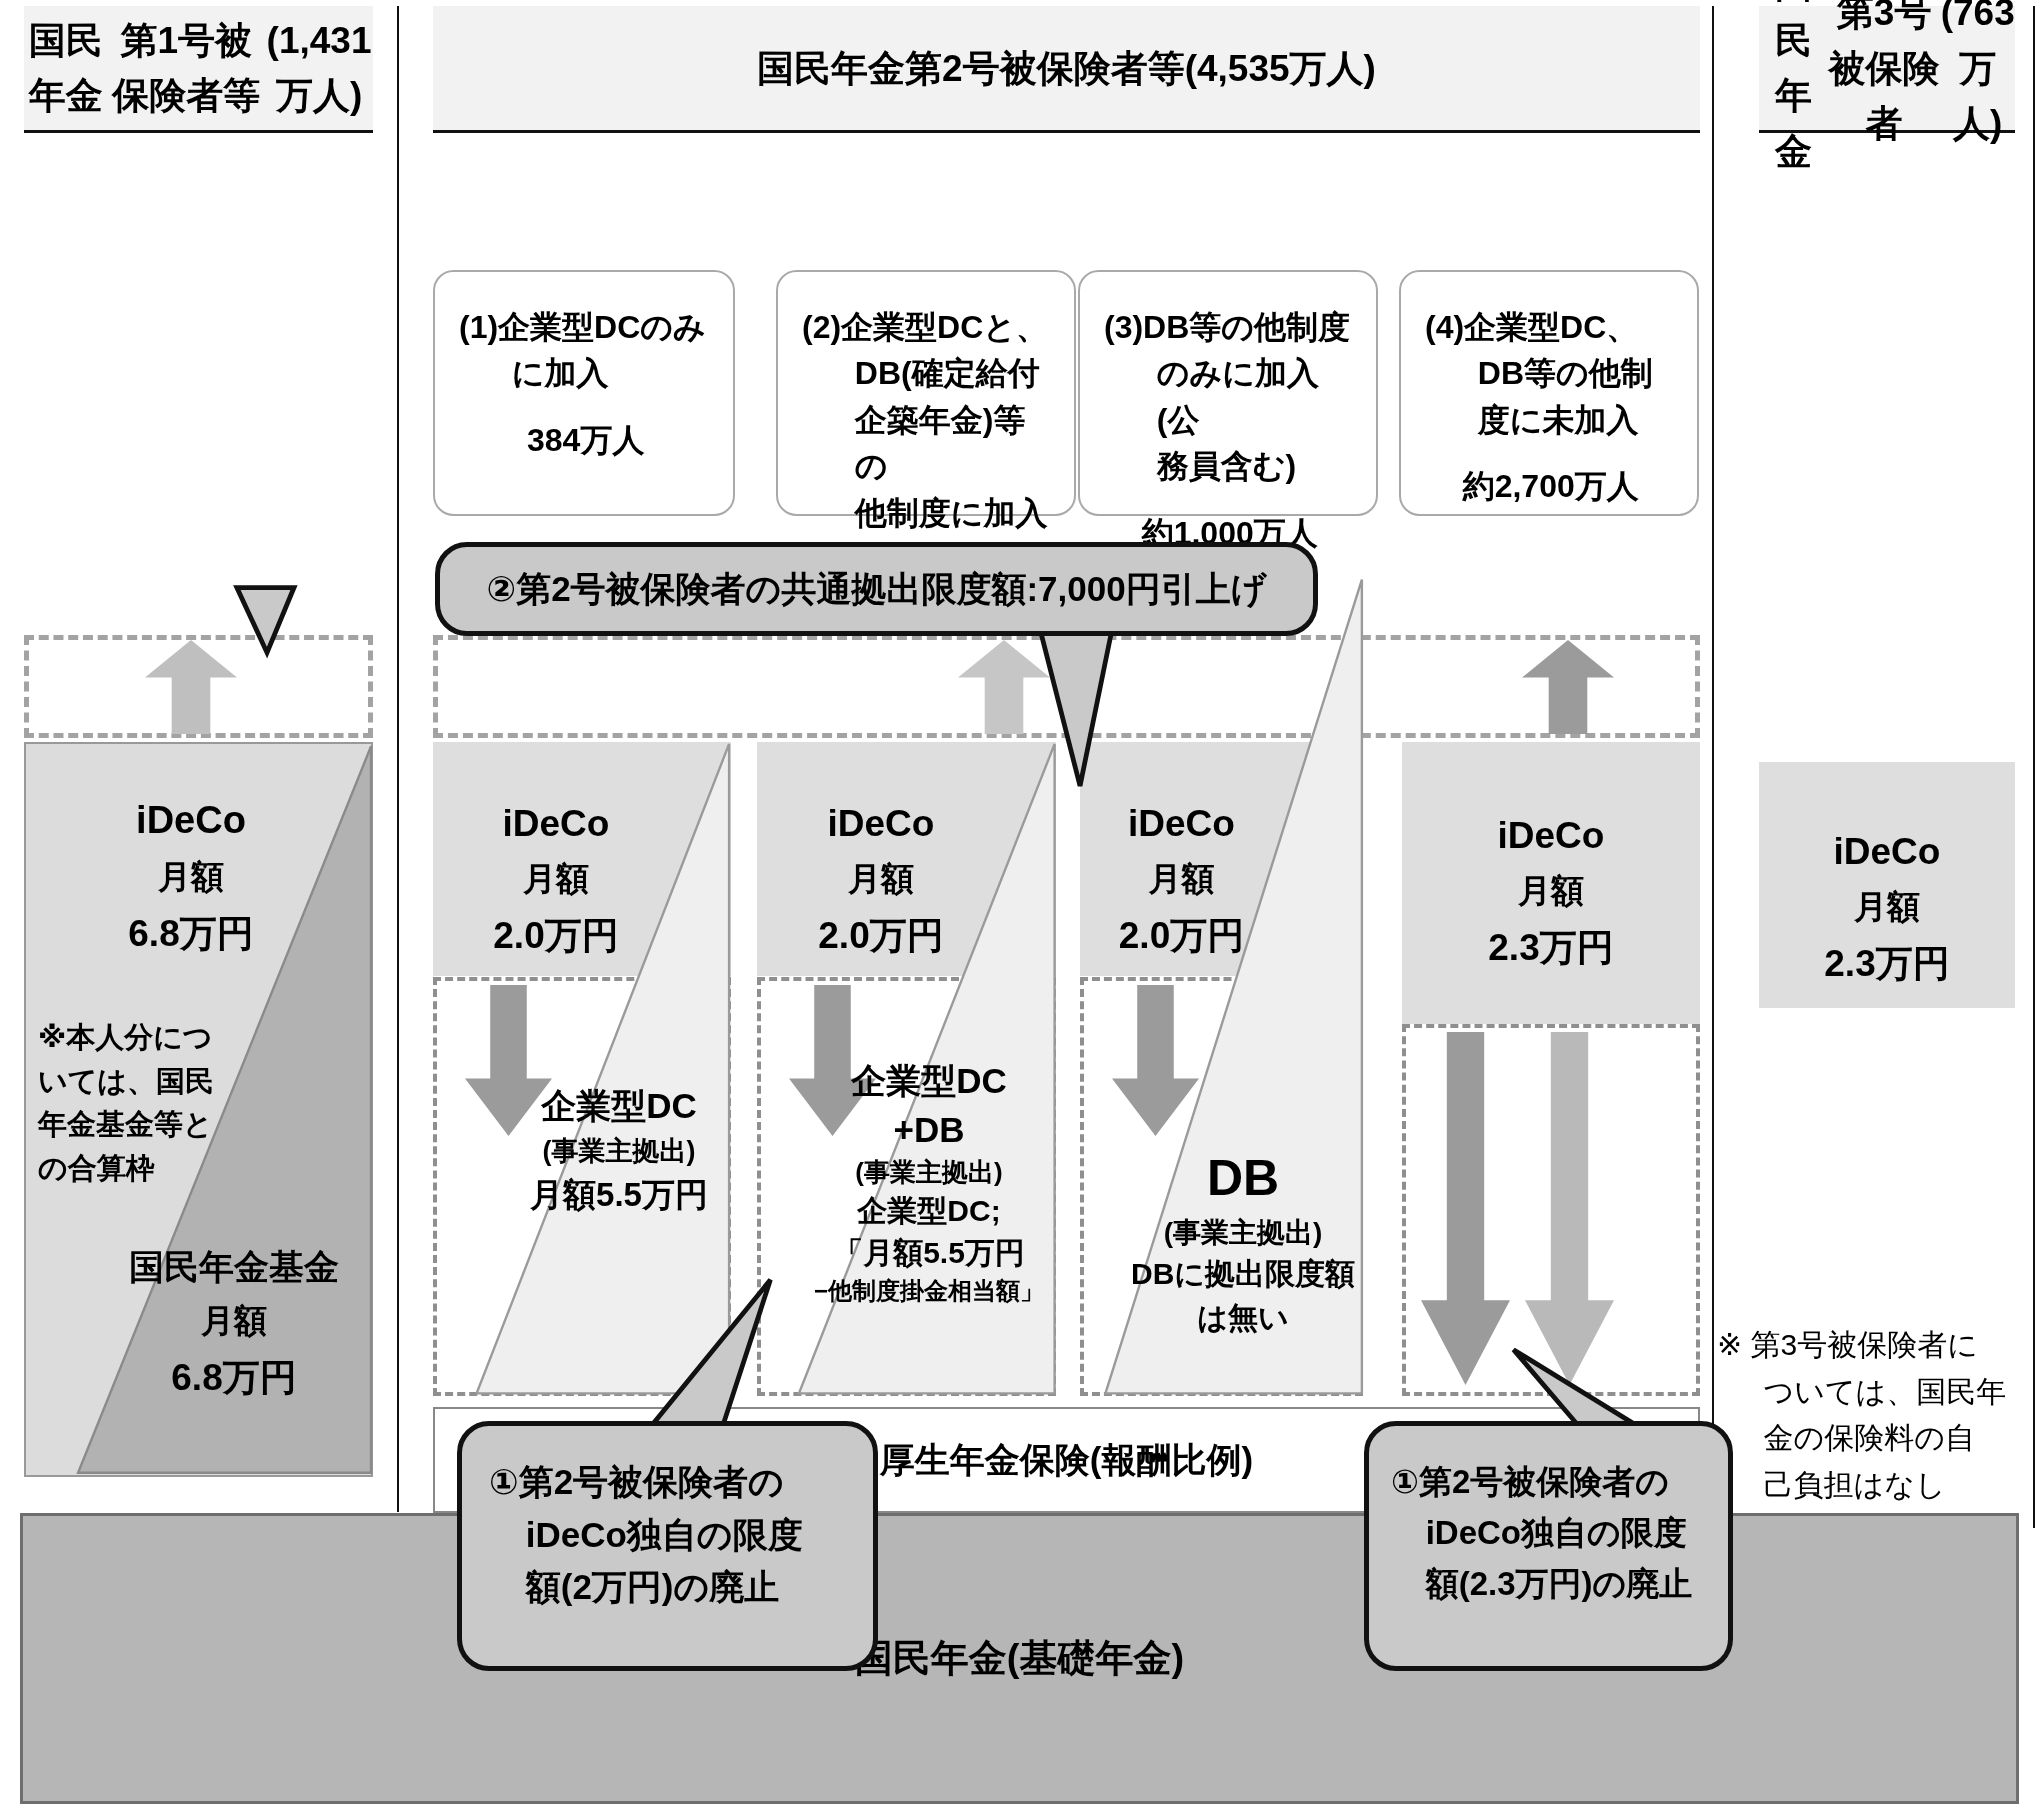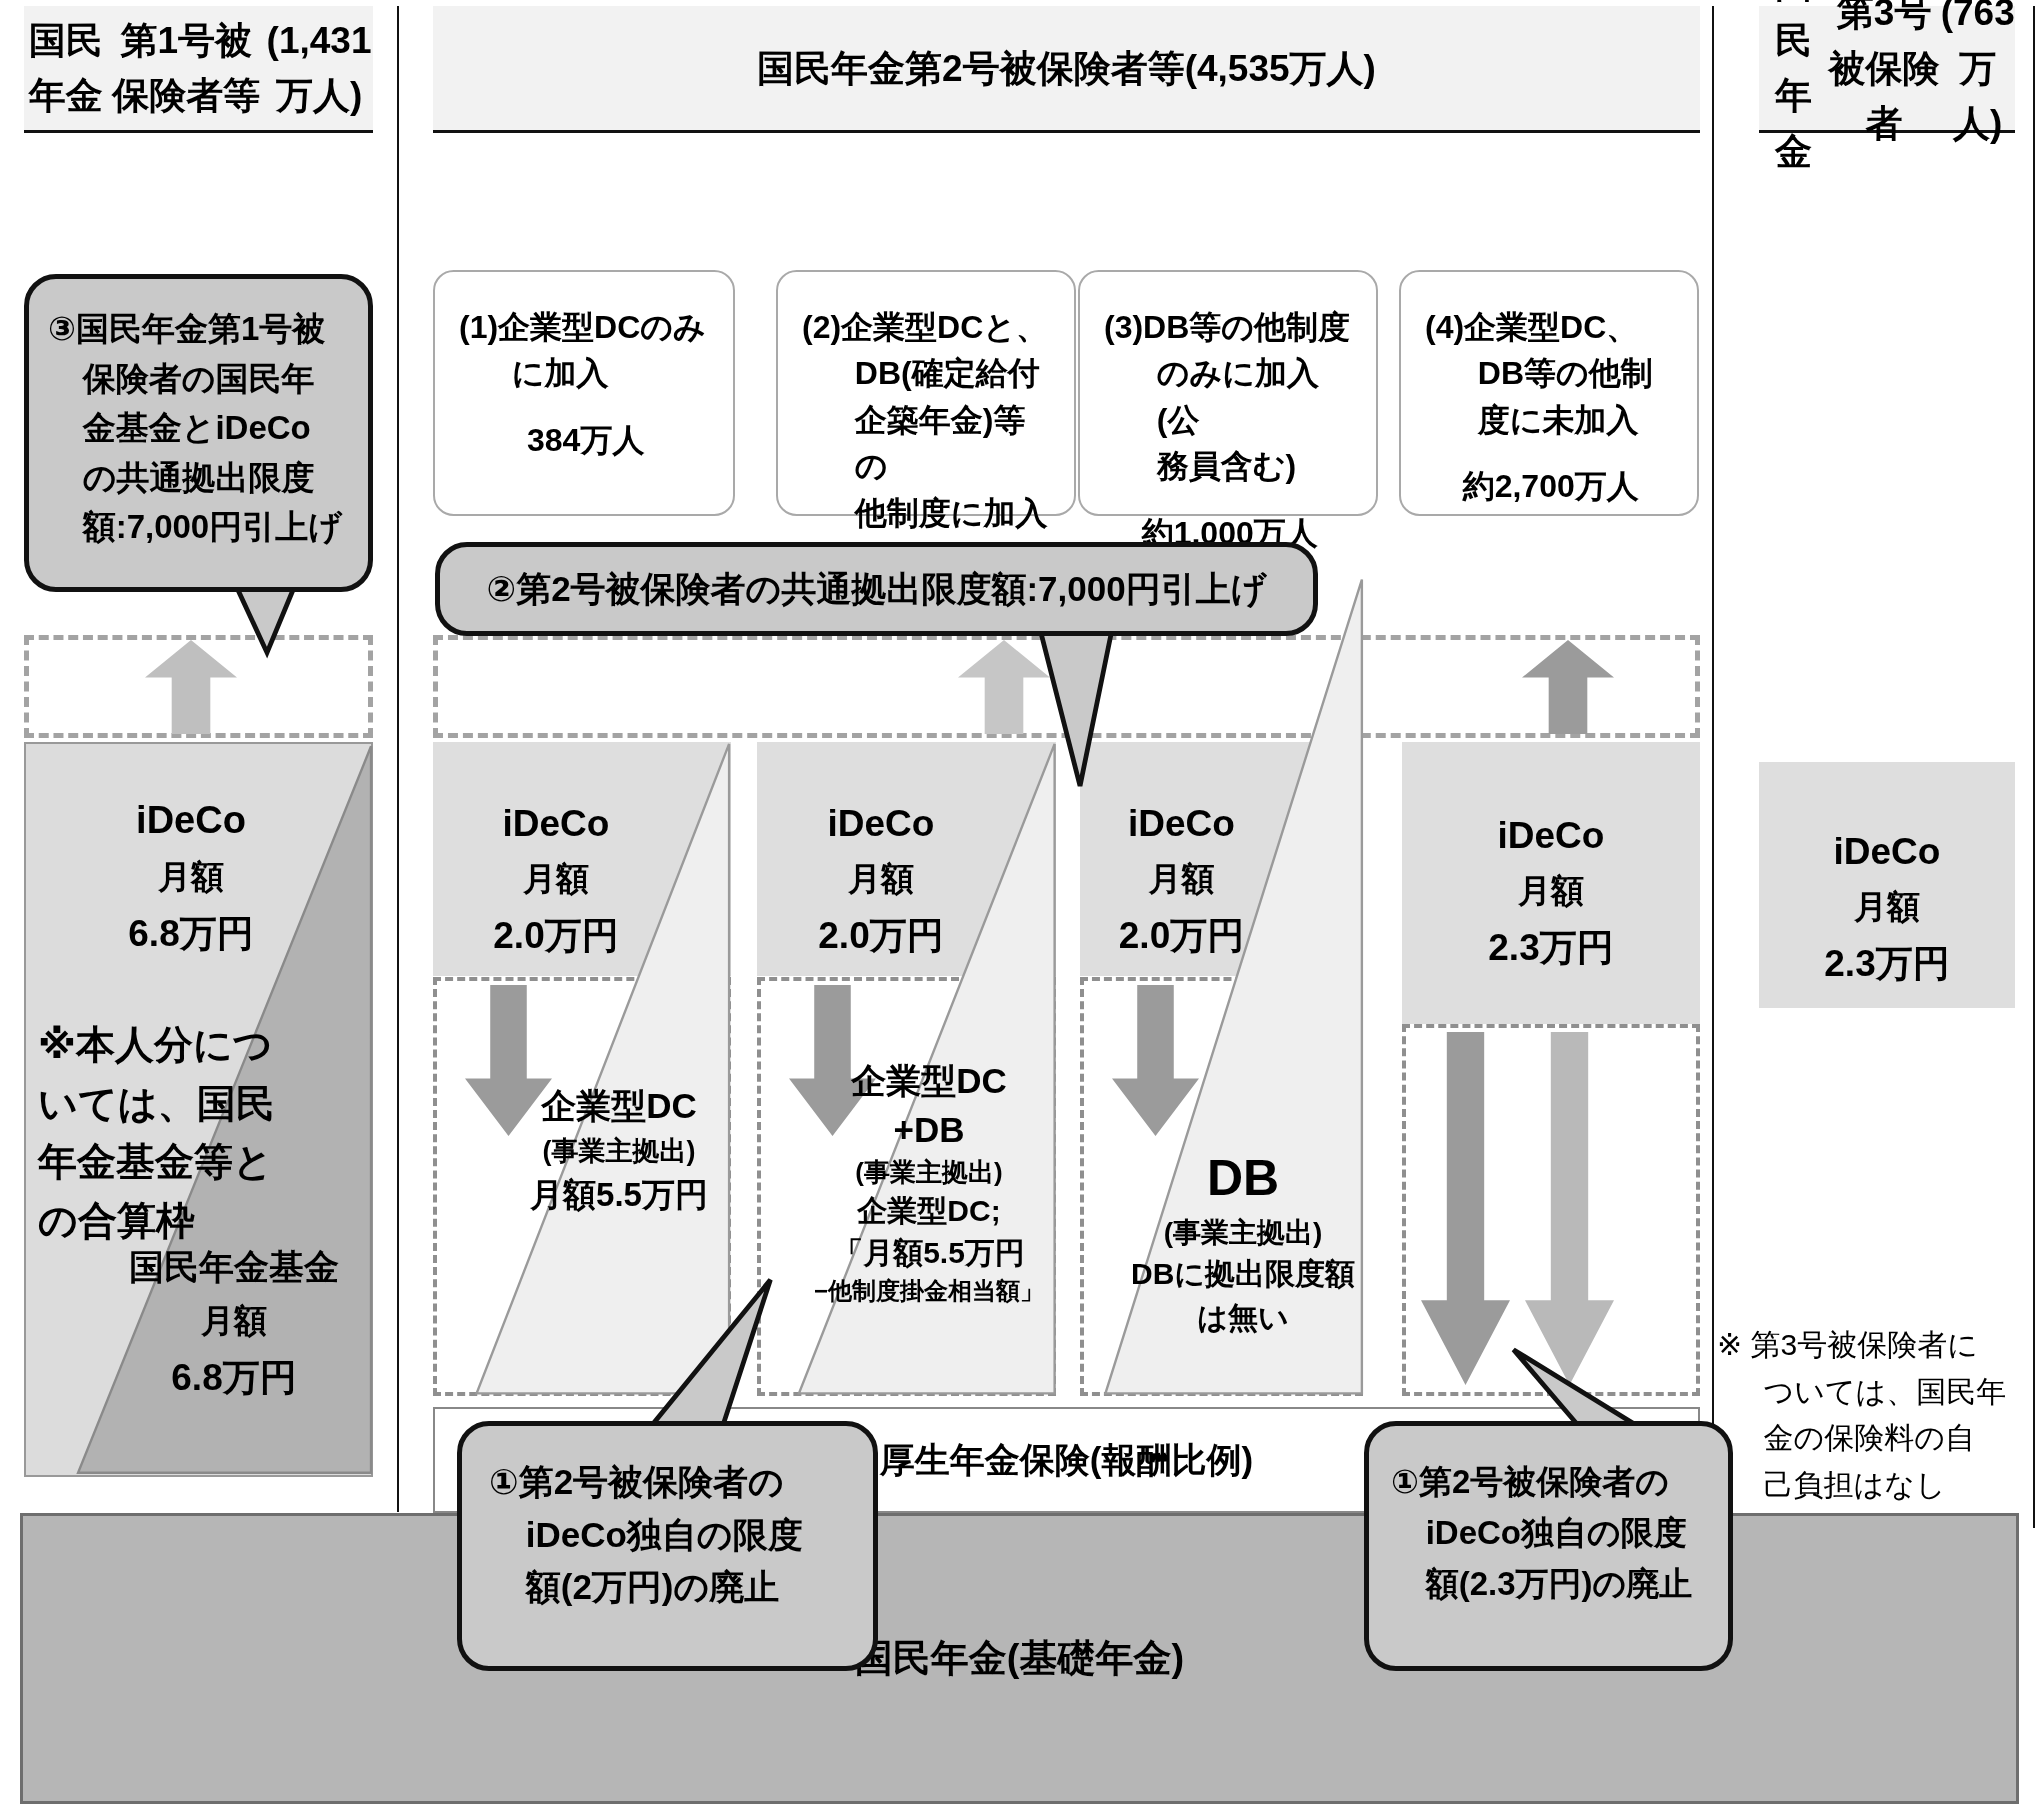--- a/index.html
+++ b/index.html
@@ -34,21 +34,21 @@
   
   .tblock{z-index:40;color:#000;text-align:center;font-weight:bold;}
   .tblock .t1{font-size:38px;line-height:1.6;}
   .tblock .t2{font-size:33px;line-height:1.6;}
   .tblock .t3{font-size:37px;line-height:1.6;}
   .plan{z-index:40;color:#000;text-align:center;font-weight:bold;}
   .plan div{white-space:nowrap;}
   .prew{white-space:pre-line;}
   svg.overlay{position:absolute;left:0;top:0;z-index:30;pointer-events:none;}
   .note{font-weight:normal;font-size:30px;line-height:1.55;color:#000;z-index:40;white-space:pre-line;padding-left:1.55em;text-indent:-1.55em;}
-  .k1note{font-weight:600;font-size:39px;line-height:1.5;color:#000;text-align:left;white-space:pre-line;}
+  .k1note{font-weight:600;font-size:29px;line-height:1.5;color:#000;text-align:left;white-space:pre-line;}
 </style>
 </head>
 <body>
 
 <div id="canvas">
 
   <div class="abs hdr" style="left:24px;top:6.4px;width:349px;height:127px;">
     <div>国民年金</div>
     <div>第1号被保険者等</div>
     <div>(1,431万人)</div>
@@ -190,27 +190,20 @@
     <div style="font-size:30px;line-height:1.4;">「月額5.5万円</div>
     <div style="font-size:24px;line-height:1.4;">−他制度掛金相当額」</div>
   </div>
   <div class="abs plan" style="left:1128px;top:1143px;width:230px;">
     <div style="font-size:50px;line-height:1.4;">DB</div>
     <div style="font-size:28px;line-height:1.4;">(事業主拠出)</div>
     <div class="prew" style="font-size:30px;line-height:1.45;white-space:pre-line;">DBに拠出限度額
 は無い</div>
   </div>
 
-  <div class="abs bub" style="left:24px;top:274px;width:349px;height:318px;padding:25.4px 19px;font-size:33px;line-height:1.5;">
-    <div class="txt hang">③国民年金第1号被
-保険者の国民年
-金基金とiDeCo
-の共通拠出限度
-額:7,000円引上げ</div>
-  </div>
   <div class="abs bub" style="left:435px;top:542px;width:883px;height:94px;display:flex;align-items:center;justify-content:center;font-size:35px;white-space:nowrap;">
     <div>②第2号被保険者の共通拠出限度額:7,000円引上げ</div>
   </div>
   <div class="abs bub" style="left:457px;top:1421px;width:421px;height:250px;padding:30px 27px;font-size:35px;line-height:1.5;">
     <div class="txt hang">①第2号被保険者の
 iDeCo独自の限度
 額(2万円)の廃止</div>
   </div>
   <div class="abs bub" style="left:1364px;top:1421px;width:369px;height:250px;padding:30px 22px;font-size:33px;line-height:1.55;">
     <div class="txt hang">①第2号被保険者の

